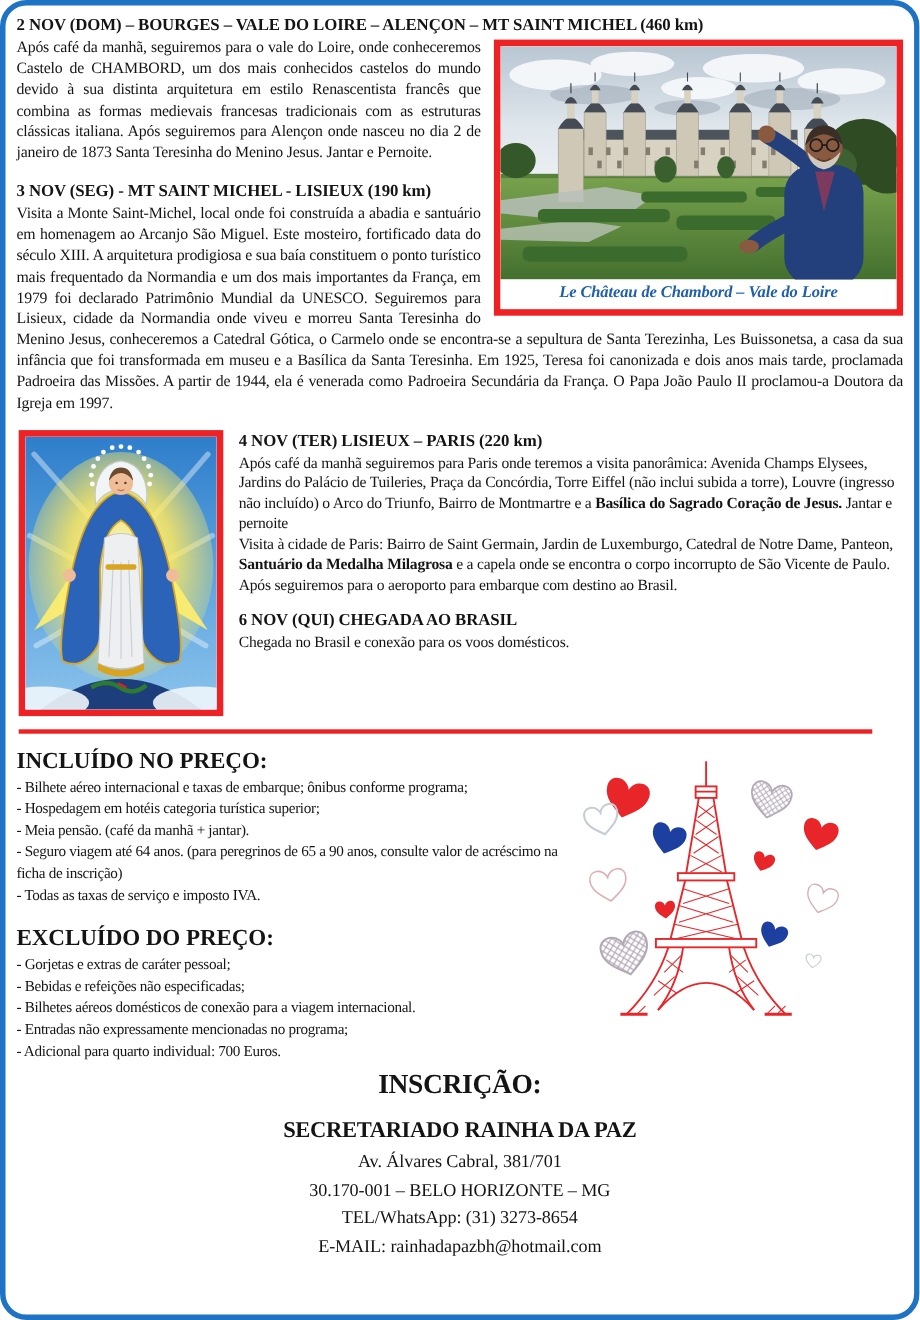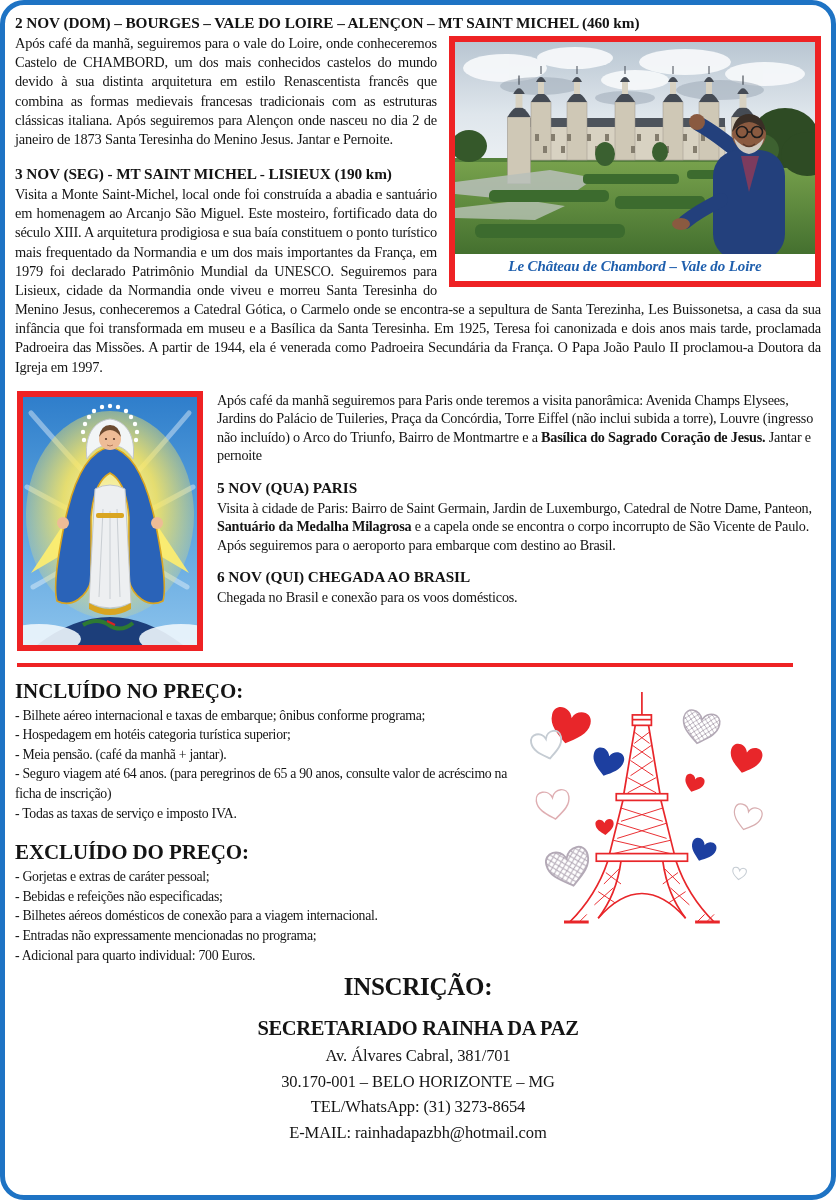--- a/index.html
+++ b/index.html
@@ -220,23 +220,23 @@
             <circle cx="103" cy="14" r="2.2"></circle>
           <circle cx="108" cy="20" r="2.2"></circle>
             <circle cx="112" cy="27" r="2.2"></circle>
             <circle cx="114" cy="35" r="2.2"></circle>
           <circle cx="113" cy="43" r="2.2"></circle>
         </g>
       </svg>
     </figure>
 
     <div class="sec-b-text">
+      <h2 class="day-h">4 NOV (TER)  LISIEUX – PARIS (220 km)</h2>
       <p class="body-p"><span>Após café da manhã seguiremos para Paris onde teremos a visita panorâmica: Avenida Champs Elysees, Jardins do Palácio de Tuileries, Praça da Concórdia, Torre Eiffel (não inclui subida a torre), Louvre (ingresso não incluído) o Arco do Triunfo, Bairro de Montmartre e a </span><b>Basílica do Sagrado Coração de Jesus.</b><span> Jantar e pernoite</span></p>
 
-      <h2 class="day-h gap">5 NOV (QUA)  PARIS</h2>
       <p class="body-p"><span>Visita à cidade de Paris: Bairro de Saint Germain, Jardin de Luxemburgo, Catedral de Notre Dame, Panteon, </span><b>Santuário da Medalha Milagrosa</b><span> e a capela onde se encontra o corpo incorrupto de São Vicente de Paulo.  Após seguiremos para o aeroporto para embarque com destino ao Brasil.</span></p>
 
       <h2 class="day-h gap">6 NOV (QUI)  CHEGADA AO BRASIL</h2>
       <p class="body-p">Chegada no Brasil e conexão para os voos domésticos.</p>
     </div>
   </div>
 
   <hr class="red-rule">
 
   <div class="sec-c">

